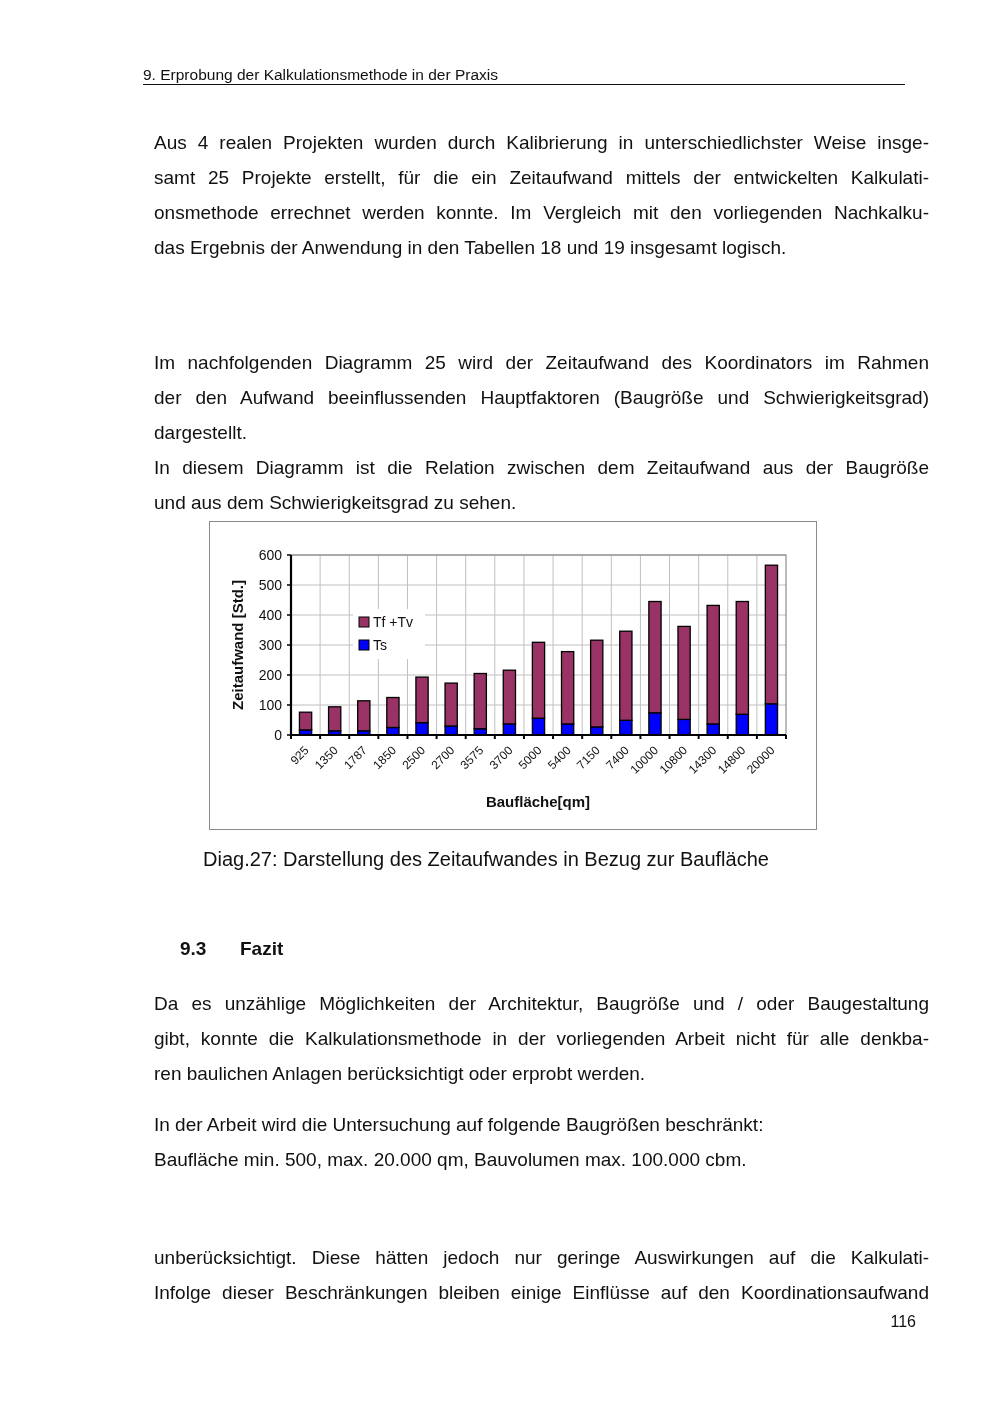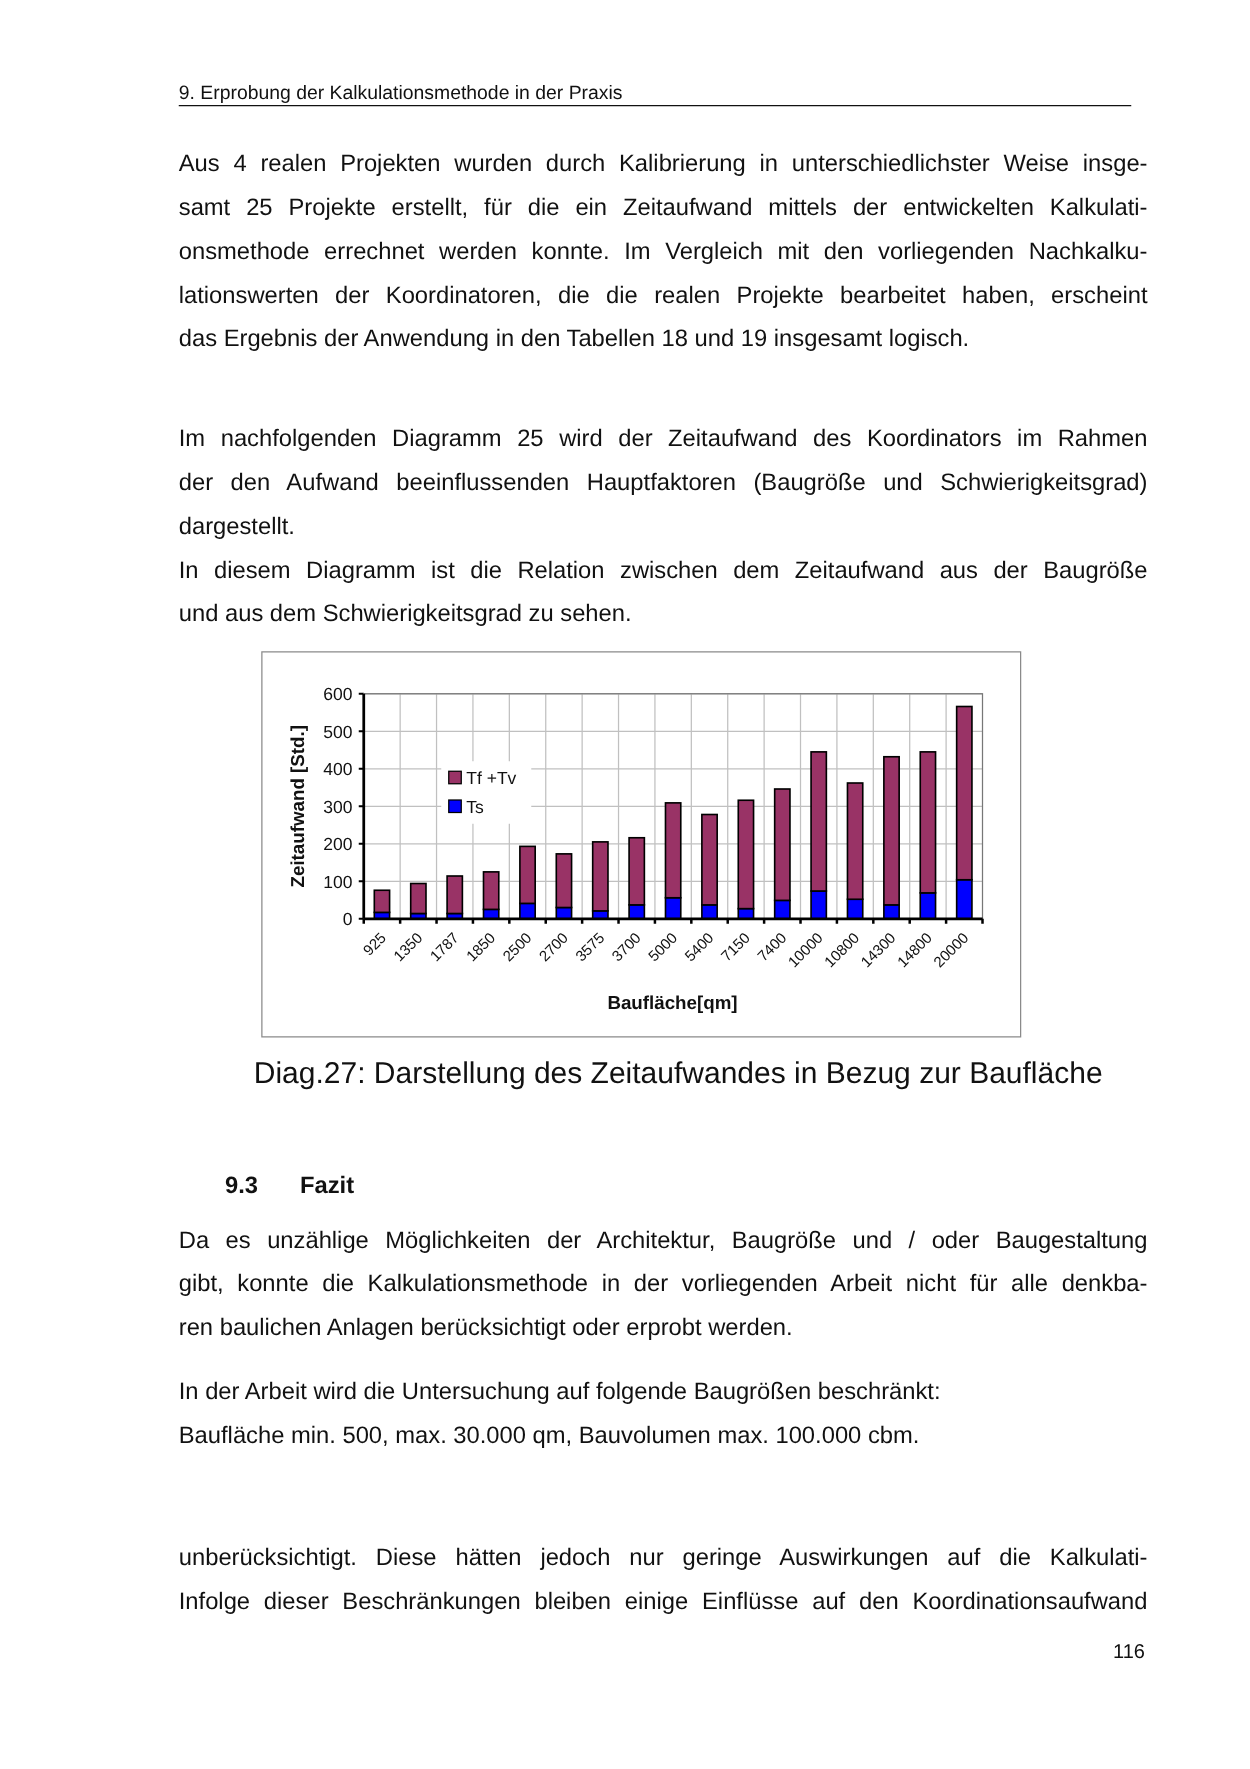--- a/index.html
+++ b/index.html
@@ -1,41 +1,40 @@
 <!DOCTYPE html>
 <html><head>
 <meta charset="utf-8">
 <style>
   html, body { margin: 0; padding: 0; background: #ffffff; }
   body { width: 1000px; height: 1415px; position: relative; overflow: hidden;
          font-family: "Liberation Sans", sans-serif; color: #111; }
   .header { position: absolute; left: 143px; top: 66px; width: 762px;
             font-size: 15.5px; border-bottom: 1px solid #111; padding-bottom: 0; line-height: 18px; }
   .para { position: absolute; left: 143px; width: 775px; font-size: 19px; line-height: 35px;
-          text-align: justify; margin: 0; }
+          text-align: justify; margin: 11px; }
   .para .line { display: block; text-align: justify; text-align-last: justify; white-space: nowrap; }
   .para .line.last { text-align-last: left; }
   .chart-frame { position: absolute; left: 209px; top: 521px; width: 606px; height: 307px;
                  border: 1px solid #8a8a8a; background: #fff; }
-  .caption { position: absolute; left: 203px; top: 847px; font-size: 24px; line-height: 24px; }
+  .caption { position: absolute; left: 203px; top: 847px; font-size: 20px; line-height: 24px; }
   .heading { position: absolute; left: 143px; top: 937px; font-size: 19px; font-weight: bold; line-height: 24px; margin-left: 37px; }
   .heading .num { display: inline-block; width: 60px; }
   .pagenum { position: absolute; right: 84px; top: 1313px; font-size: 16px; }
   svg text { font-family: "Liberation Sans", sans-serif; }
 </style>
 </head>
 <body>
 
 <div class="header">9. Erprobung der Kalkulationsmethode in der Praxis</div>
 
 <div class="para" style="top:114px;">
   <span class="line">Aus 4 realen Projekten wurden durch Kalibrierung in unterschiedlichster Weise insge-</span>
   <span class="line">samt 25 Projekte erstellt, für die ein Zeitaufwand mittels der entwickelten Kalkulati-</span>
   <span class="line">onsmethode errechnet werden konnte. Im Vergleich mit den vorliegenden Nachkalku-</span>
-  <span class="line">lationswerten der Koordinatoren, die die realen Projekte bearbeitet haben, erscheint</span>
   <span class="line last">das Ergebnis der Anwendung in den Tabellen 18 und 19 insgesamt logisch.</span>
 </div>
 
 <div class="para" style="top:334px;">
   <span class="line">Im nachfolgenden Diagramm 25 wird der Zeitaufwand des Koordinators im Rahmen</span>
   <span class="line">der den Aufwand beeinflussenden Hauptfaktoren (Baugröße und Schwierigkeitsgrad)</span>
   <span class="line last">dargestellt.</span>
   <span class="line">In diesem Diagramm ist die Relation zwischen dem Zeitaufwand aus der Baugröße</span>
   <span class="line last">und aus dem Schwierigkeitsgrad zu sehen.</span>
 </div>
@@ -167,21 +166,21 @@
 </div>
 
 <div class="para" style="top:975px;">
   <span class="line">Da es unzählige Möglichkeiten der Architektur, Baugröße und / oder Baugestaltung</span>
   <span class="line">gibt, konnte die Kalkulationsmethode in der vorliegenden Arbeit nicht für alle denkba-</span>
   <span class="line last">ren baulichen Anlagen berücksichtigt oder erprobt werden.</span>
 </div>
 
 <div class="para" style="top:1096px;">
   <span class="line last">In der Arbeit wird die Untersuchung auf folgende Baugrößen beschränkt:</span>
-  <span class="line last">Baufläche min. 500, max. 30.000 qm, Bauvolumen max. 100.000 cbm.</span>
+  <span class="line last">Baufläche min. 500, max. 20.000 qm, Bauvolumen max. 100.000 cbm.</span>
 </div>
 
 <div class="para" style="top:1229px;">
   <span class="line">unberücksichtigt. Diese hätten jedoch nur geringe Auswirkungen auf die Kalkulati-</span>
   <span class="line">Infolge dieser Beschränkungen bleiben einige Einflüsse auf den Koordinationsaufwand</span>
 </div>
 
 <div class="pagenum">116</div>
 
 </body></html>

